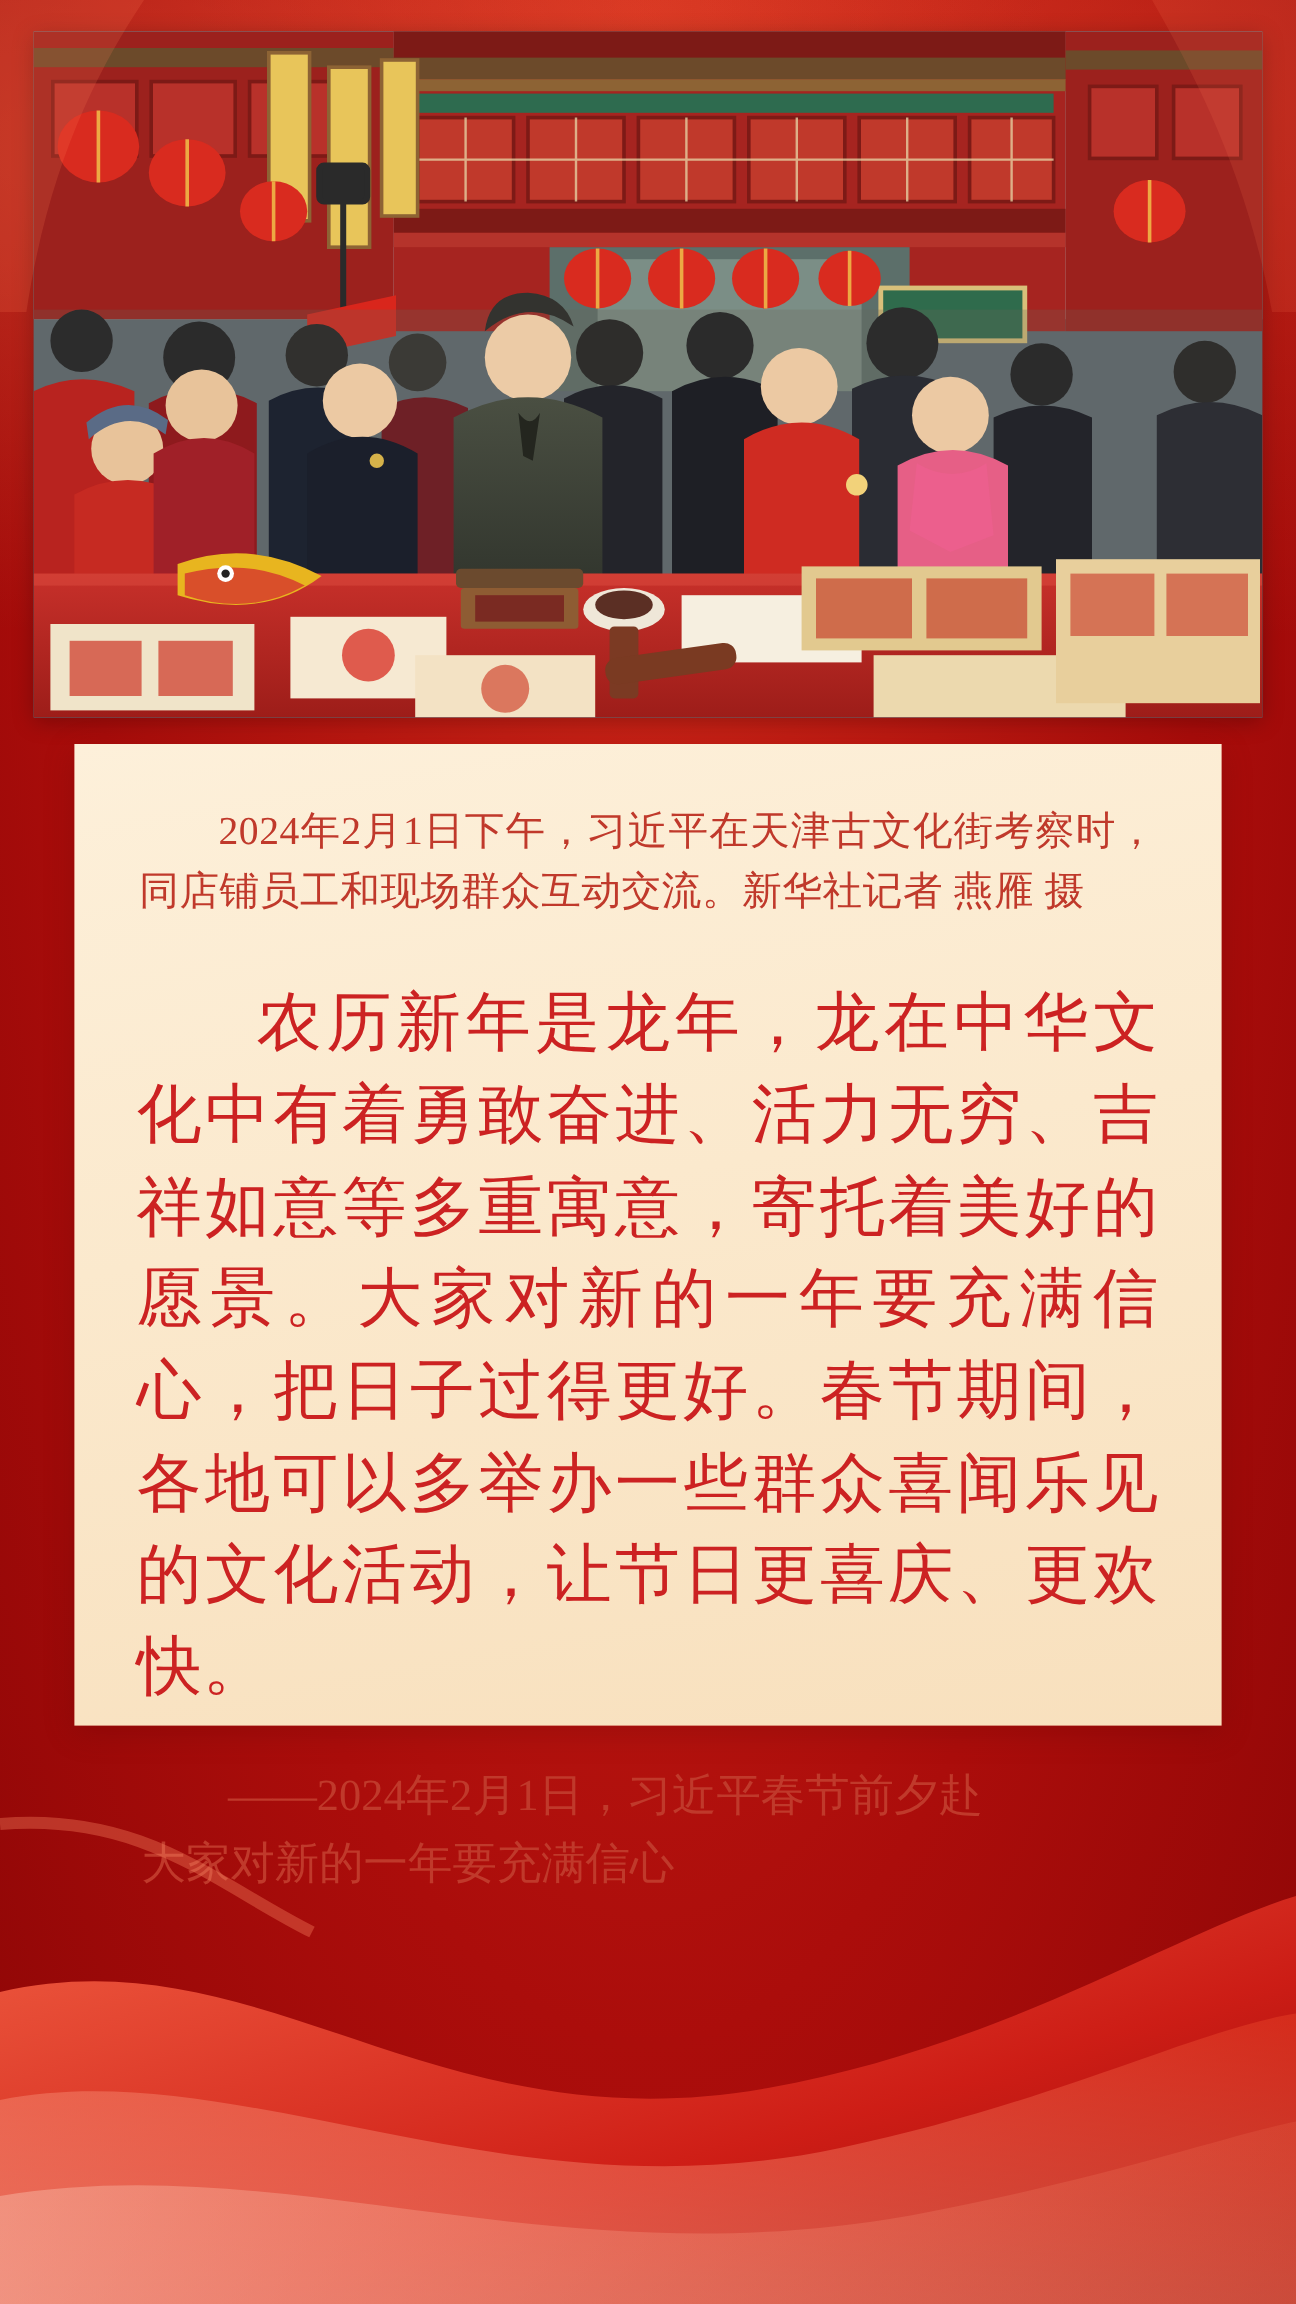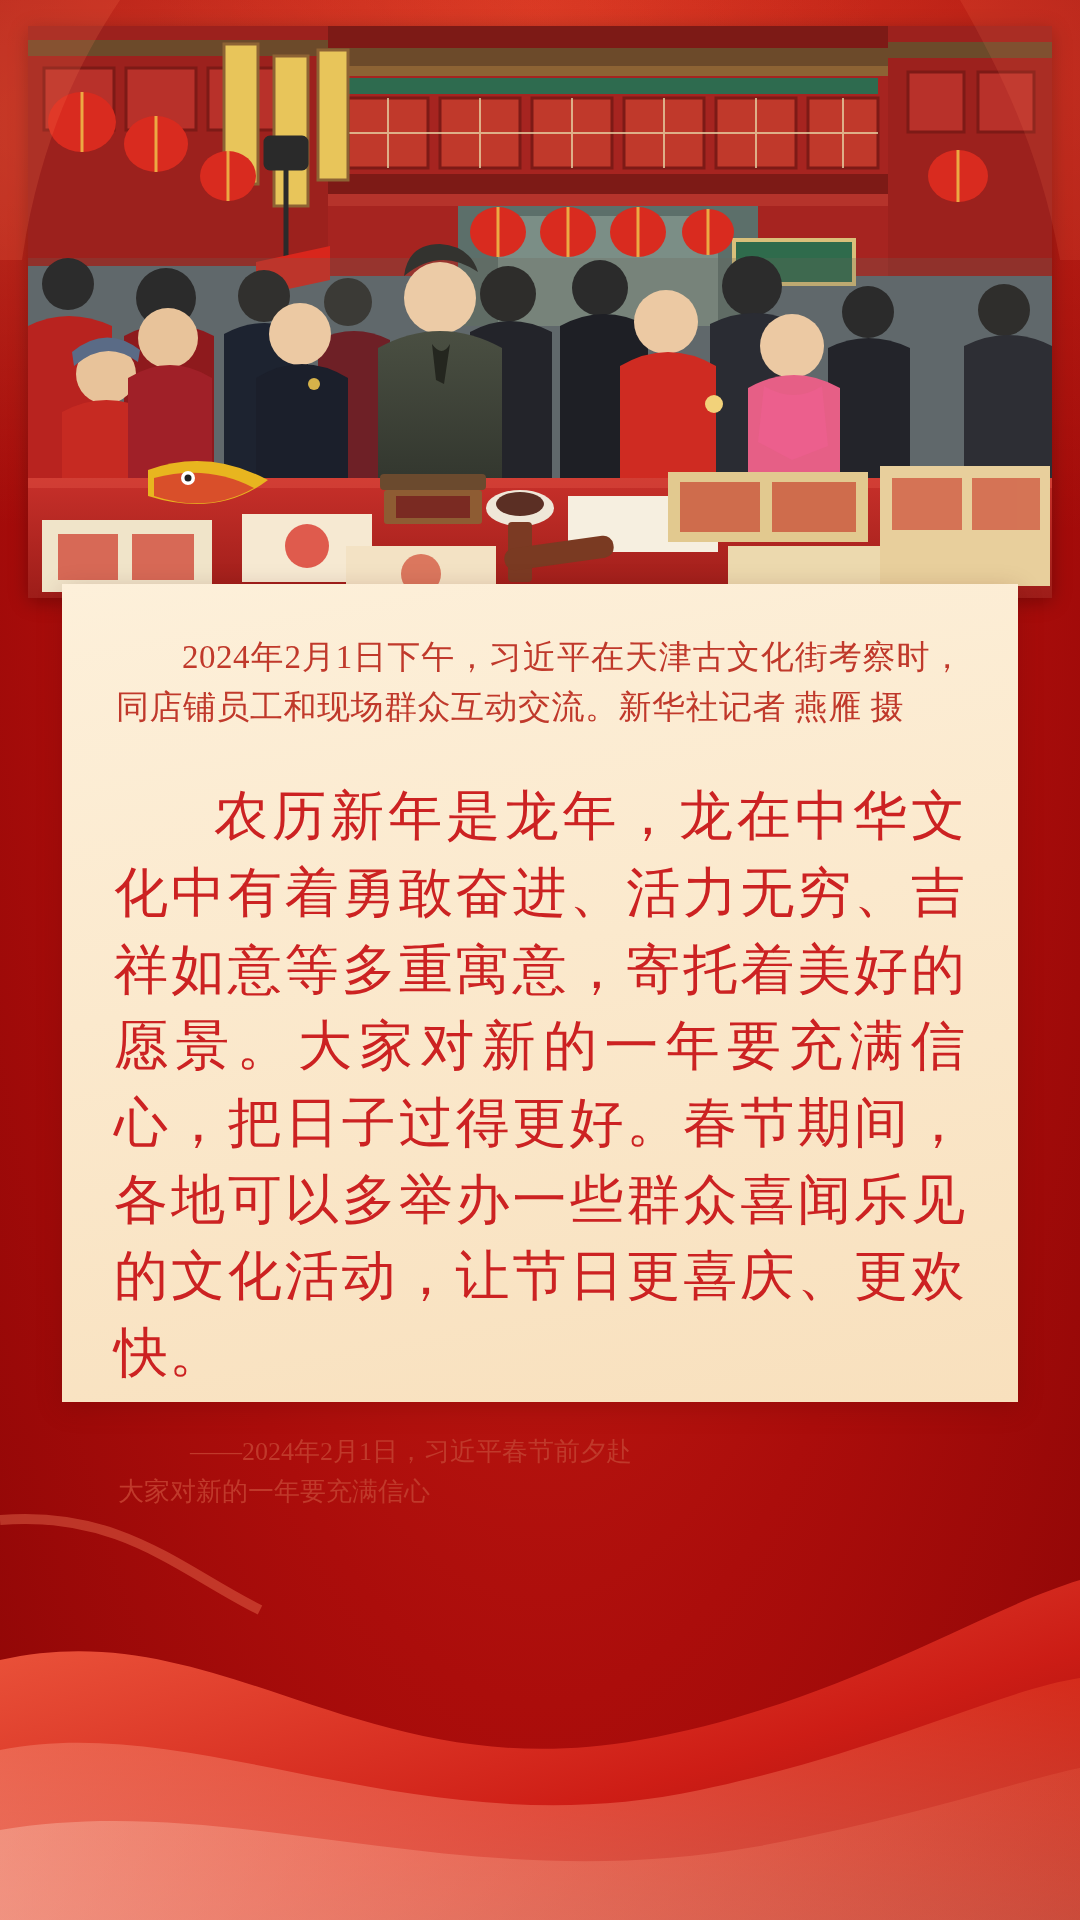--- a/index.html
+++ b/index.html
@@ -52,21 +52,21 @@
     overflow: hidden;
     background: #5d6a72;
     box-shadow: 0 4px 18px rgba(0,0,0,0.28);
   }
   .photo-svg { display: block; width: 100%; height: 100%; }
 
   
   .card {
     position: absolute;
     left: 62px;
-    top: 584px;
+    top: 620px;
     width: 956px;
     height: 818px;
     background: linear-gradient(170deg, #fdf0da 0%, #fbe9cd 45%, #f8e0bd 100%);
     box-shadow: 0 6px 24px rgba(80,0,0,0.22);
   }
   .caption {
     color: #c0392b;
     font-size: 33px;
     line-height: 1.52;
     letter-spacing: 0.5px;
@@ -78,21 +78,21 @@
     color: #cc2222;
     font-size: 54px;
     line-height: 1.42;
     letter-spacing: 1px;
     padding: 46px 52px 0 52px;
     text-align: justify;
     text-indent: 100px;
   }
   .attrib {
     color: #c0392b;
-    font-size: 26px;
+    font-size: 37px;
     line-height: 1.55;
     padding: 40px 56px 0 56px;
     text-indent: 72px;
     text-align: left;
   }
 </style>
 </head>
 <body>
 
 <div class="poster">

